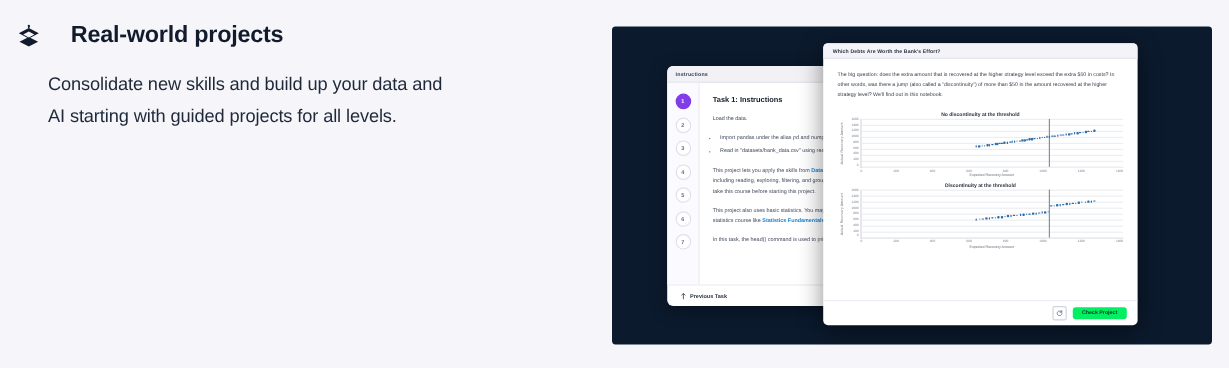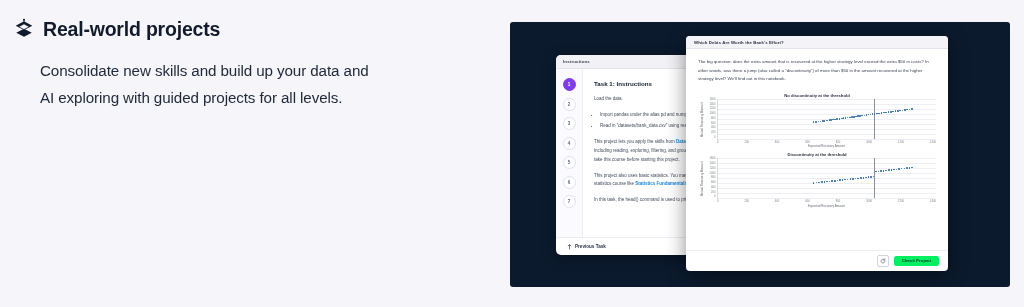--- a/index.html
+++ b/index.html
@@ -10,21 +10,21 @@
     overflow:hidden;
     position:relative;
   }
   .page{position:relative;width:1024px;height:307px;}
 
   
   .left{
     position:absolute;left:0;top:0;width:470px;height:307px;
     padding:18px 0 0 14px;box-sizing:border-box;
   }
-  .heading-row{display:flex;align-items:flex-start;gap:9px;}
+  .heading-row{display:flex;align-items:center;gap:25px;}
   .layers-icon{width:20px;height:20px;flex:0 0 20px;display:block;}
   .heading{
     font-size:19.5px;font-weight:700;color:#121b2b;letter-spacing:-0.2px;
     margin:0;line-height:1.2;
   }
   .body-copy{
     margin:16px 0 0 26px;max-width:345px;
     font-size:15.2px;line-height:1.78;color:#1e2838;font-weight:400;
     letter-spacing:-0.1px;
   }
@@ -134,21 +134,21 @@
     <div class="heading-row">
       <svg class="layers-icon" viewBox="0 0 24 24">
         <path d="M12 1.6 L12 4.2" stroke="#121b2b" stroke-width="1.5" fill="none"></path>
         <circle cx="12" cy="1.9" r="1.1" fill="#121b2b"></circle>
         <path d="M12 4 L22 9.2 L12 14.4 L2 9.2 Z" fill="#121b2b"></path>
         <path d="M12 12.9 L21.3 17.7 L12 22.5 L2.7 17.7 Z" fill="#121b2b"></path>
         <path d="M12 7.6 L17.6 10.6 L12 13.6 L6.4 10.6 Z" fill="#f5f5fa"></path>
       </svg>
       <h2 class="heading">Real-world projects</h2>
     </div>
-    <p class="body-copy">Consolidate new skills and build up your data and AI exploring with guided projects for all levels.</p>
+    <p class="body-copy">Consolidate new skills and build up your data and AI starting with guided projects for all levels.</p>
   </section>
 
   <section class="panel">
 
     <div class="card-instructions">
       <div class="ci-titlebar">
         <span>Instructions</span>
       </div>
       <div class="ci-body">
         <nav class="ci-steps">

